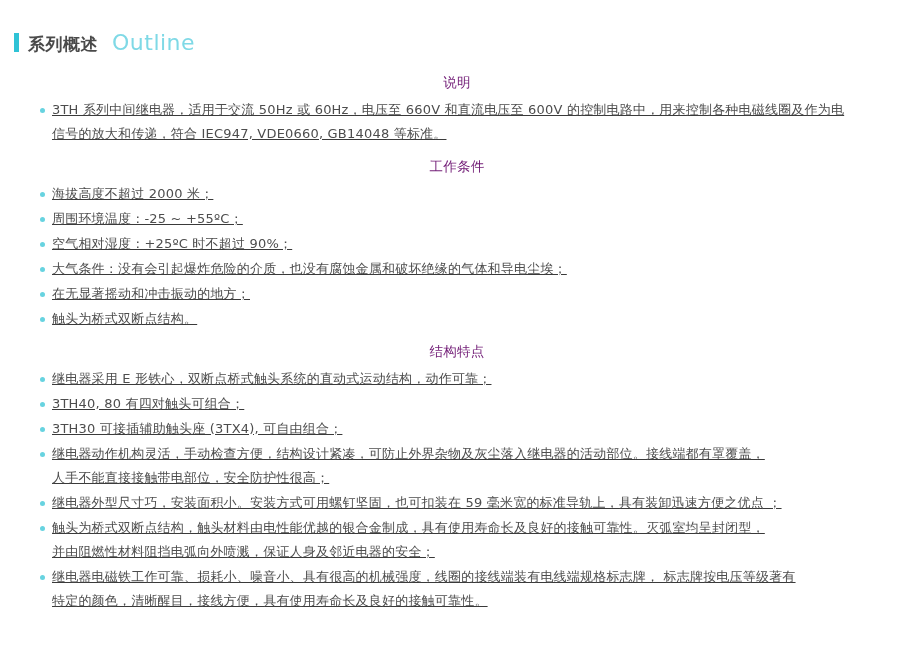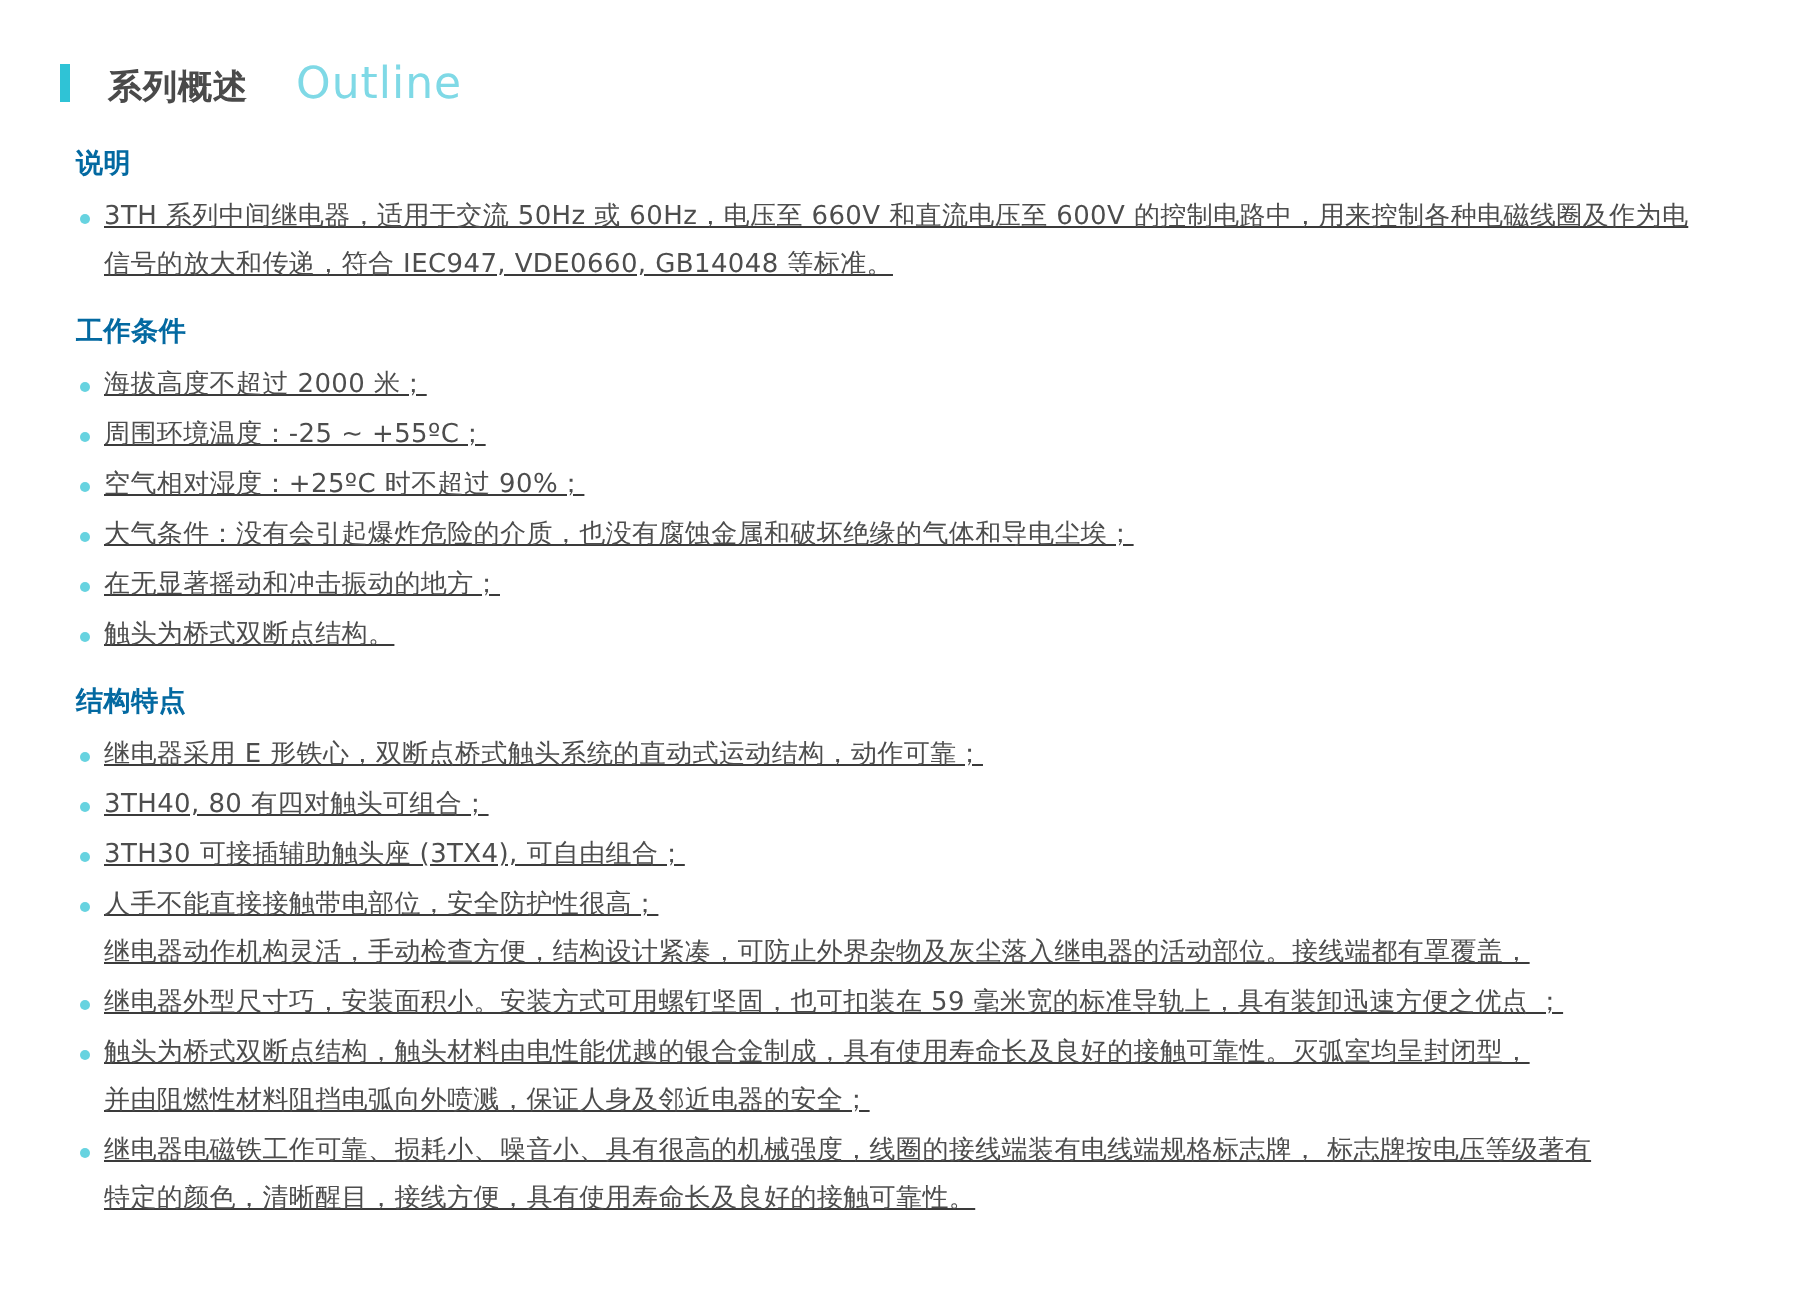--- a/index.html
+++ b/index.html
@@ -18,23 +18,22 @@
     position: relative;
     width: 900px;
     height: 653px;
     box-sizing: border-box;
     padding: 30px 24px 0 14px;
   }
   
   .header {
     display: flex;
     align-items: baseline;
-    margin: 0 0 18px 16px;
+    margin: 0 0 18px 0;
     padding-left: 0;
-    gap: 10px;
   }
   .header-bar {
     display: inline-block;
     width: 5px;
     height: 19px;
     background: #2fc3d6;
     margin-right: 9px;
     position: relative;
     top: 2px;
   }
@@ -50,24 +49,25 @@
     margin-left: 14px;
     font-weight: normal;
     letter-spacing: 0.5px;
   }
   
   .section {
     margin-bottom: 2px;
   }
   .section-title {
     font-size: 13.5px;
-    font-weight: bold;
-    color: #0369a1;
+    font-weight: normal;
+    color: #701a75;
     margin: 12px 0 6px 24px;
     letter-spacing: 0.3px;
+    text-align: center;
   }
   .section.first .section-title {
     margin-top: 0;
   }
   ul.items {
     list-style: none;
     margin: 0;
     padding: 0;
     text-decoration: underline;
   }
@@ -144,22 +144,22 @@
           <li>
             <span class="line2">继电器采用 E 形铁心，双断点桥式触头系统的直动式运动结构，动作可靠；</span>
           </li>
           <li>
             <span class="line2">3TH40, 80 有四对触头可组合；</span>
           </li>
           <li>
             <span class="line2">3TH30 可接插辅助触头座 (3TX4), 可自由组合；</span>
           </li>
           <li>
+            <span class="line2">继电器动作机构灵活，手动检查方便，结构设计紧凑，可防止外界杂物及灰尘落入继电器的活动部位。接线端都有罩覆盖，</span>
             <span class="line2">人手不能直接接触带电部位，安全防护性很高；</span>
-            <span class="line2">继电器动作机构灵活，手动检查方便，结构设计紧凑，可防止外界杂物及灰尘落入继电器的活动部位。接线端都有罩覆盖，</span>
           </li>
           <li>
             <span class="line2">继电器外型尺寸巧，安装面积小。安装方式可用螺钉坚固，也可扣装在 59 毫米宽的标准导轨上，具有装卸迅速方便之优点 ；</span>
           </li>
           <li>
             <span class="line2">触头为桥式双断点结构，触头材料由电性能优越的银合金制成，具有使用寿命长及良好的接触可靠性。灭弧室均呈封闭型，</span>
             <span class="line2">并由阻燃性材料阻挡电弧向外喷溅，保证人身及邻近电器的安全；</span>
           </li>
           <li>
             <span class="line2">继电器电磁铁工作可靠、损耗小、噪音小、具有很高的机械强度，线圈的接线端装有电线端规格标志牌， 标志牌按电压等级著有</span>

